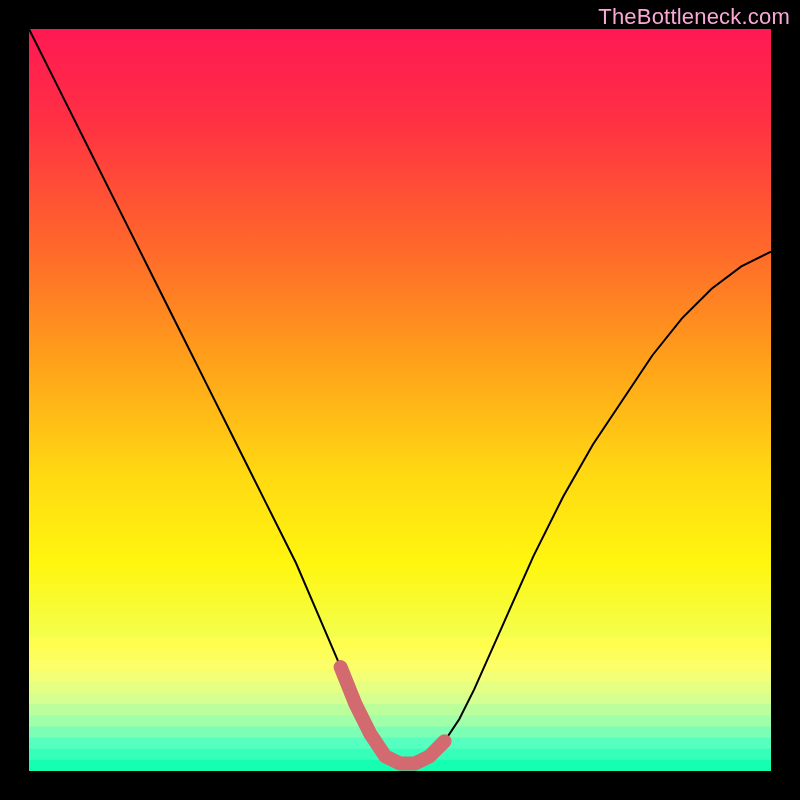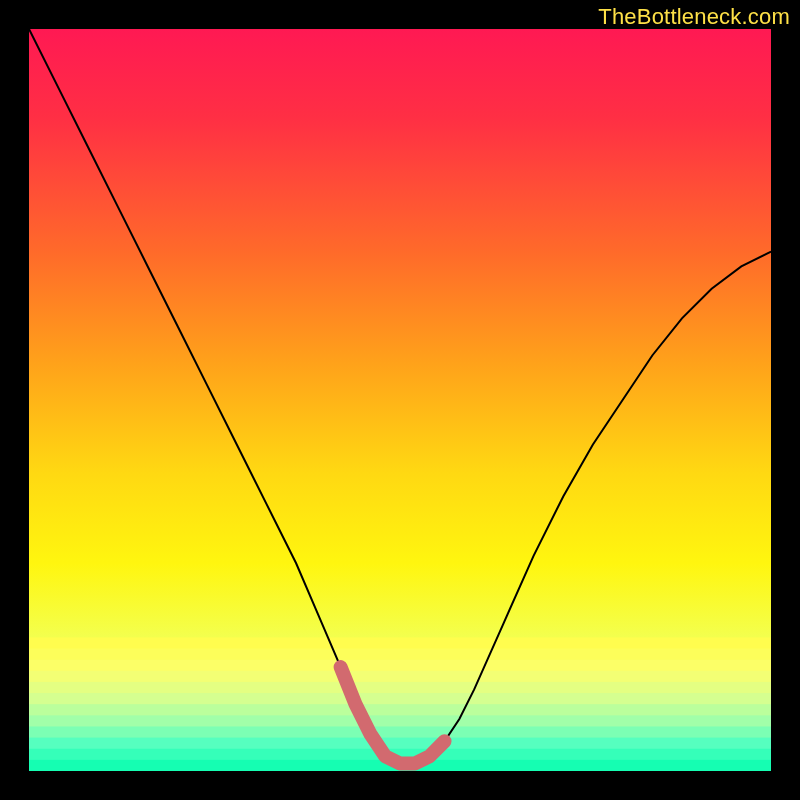--- a/index.html
+++ b/index.html
@@ -14,21 +14,21 @@
   .frame {
     position: relative;
     width: 800px;
     height: 800px;
     background: #000000;
   }
   .watermark {
     position: absolute;
     top: 4px;
     right: 10px;
-    color: #fde047;
+    color: #f9a8d4;
     font-size: 22px;
     font-weight: 500;
     letter-spacing: 0.2px;
     z-index: 10;
   }
   .plot-area {
     position: absolute;
     left: 29px;
     top: 29px;
     width: 742px;

